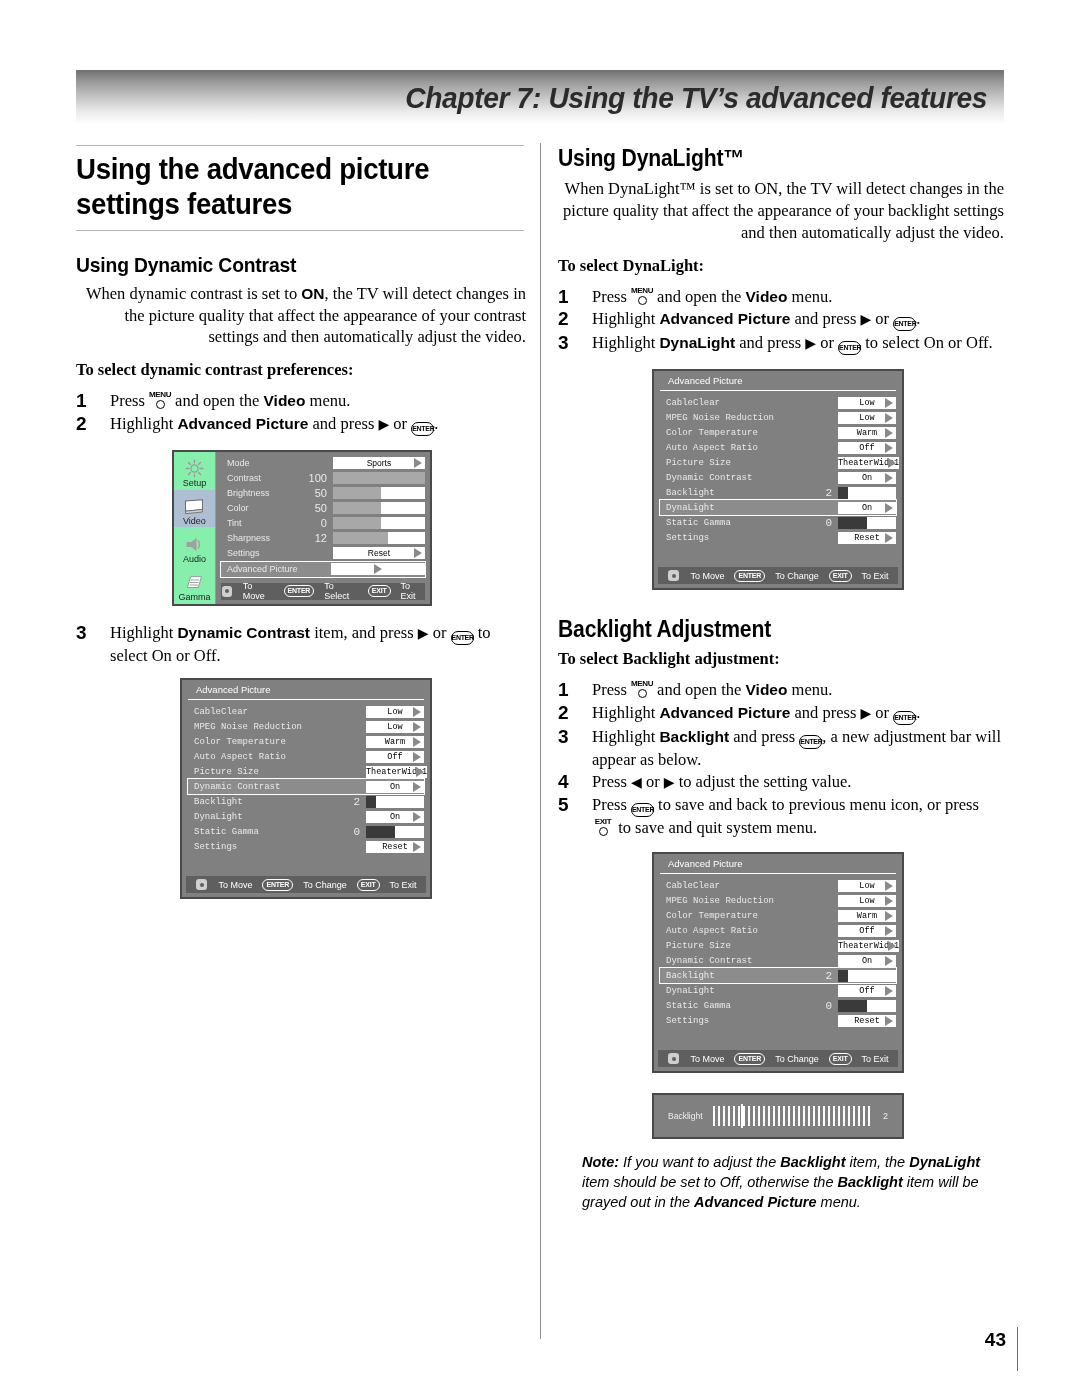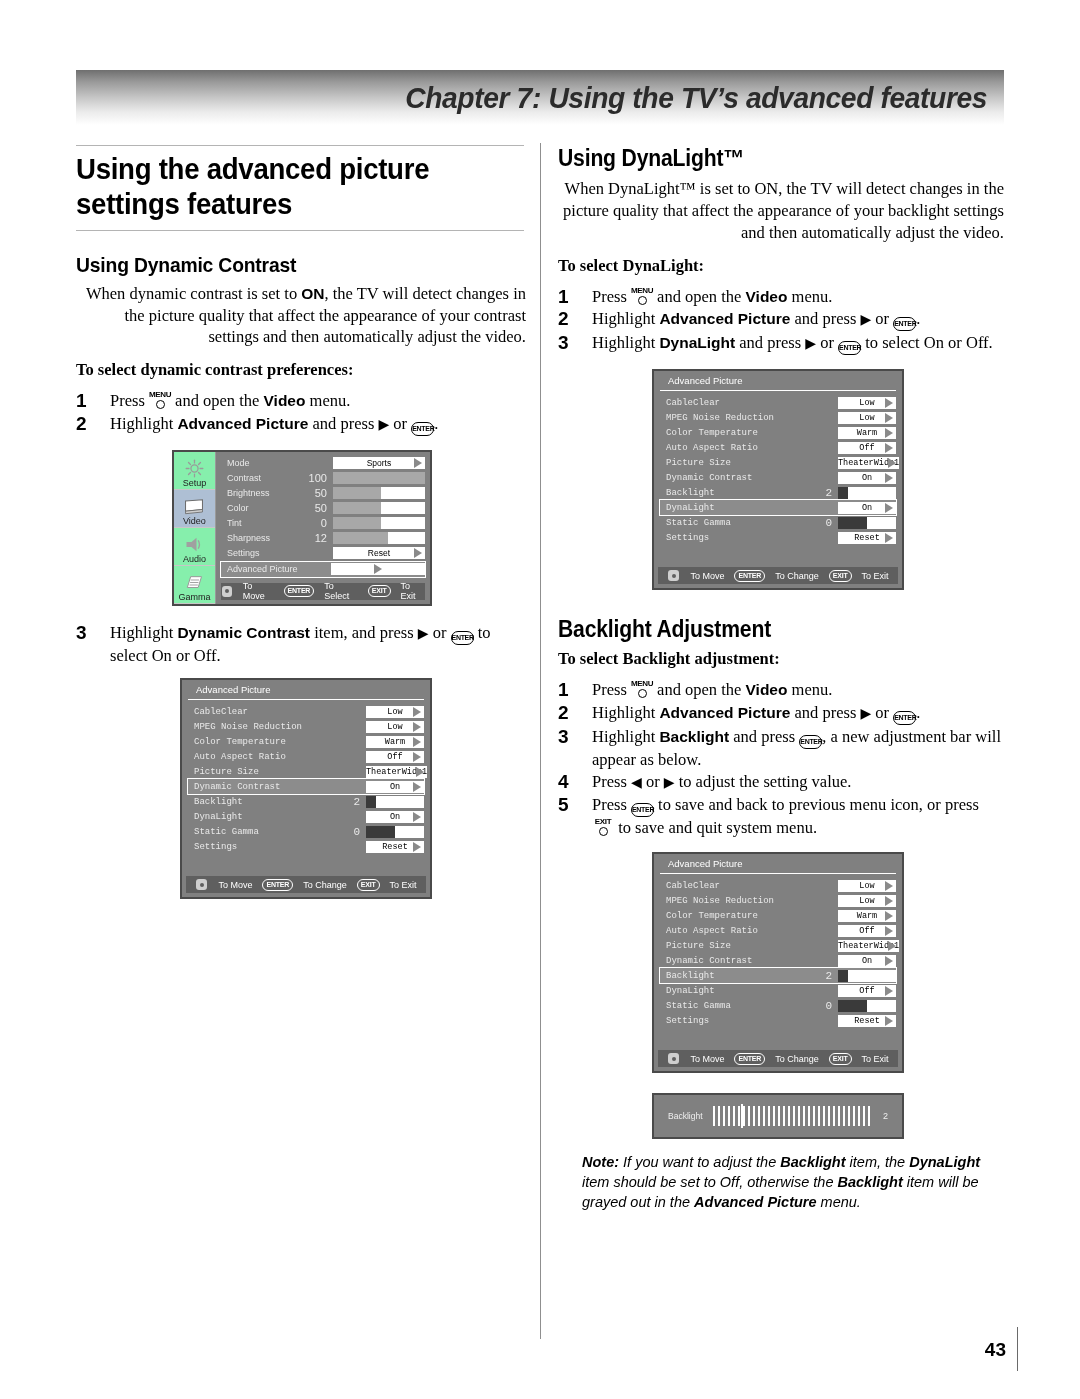--- a/index.html
+++ b/index.html
@@ -199,21 +199,21 @@
 
   
   .note{
     font-family:"Liberation Sans", sans-serif;
     font-style:italic; font-size:14.5px; line-height:1.37;
     margin-top:14px;
   }
   .note .nb{ font-weight:bold; font-style:italic; }
 
   .pageno{
-    position:absolute; right:74px; bottom:38px;
+    position:absolute; right:74px; bottom:48px;
     font-family:"Liberation Sans", sans-serif; font-weight:bold; font-size:19px;
   }
   .page-tick{
     position:absolute; right:62px; bottom:28px; width:1px; height:44px; background:#6a6a6a;
   }
 </style>
 </head>
 <body>
 
 <div class="chapter-banner">

